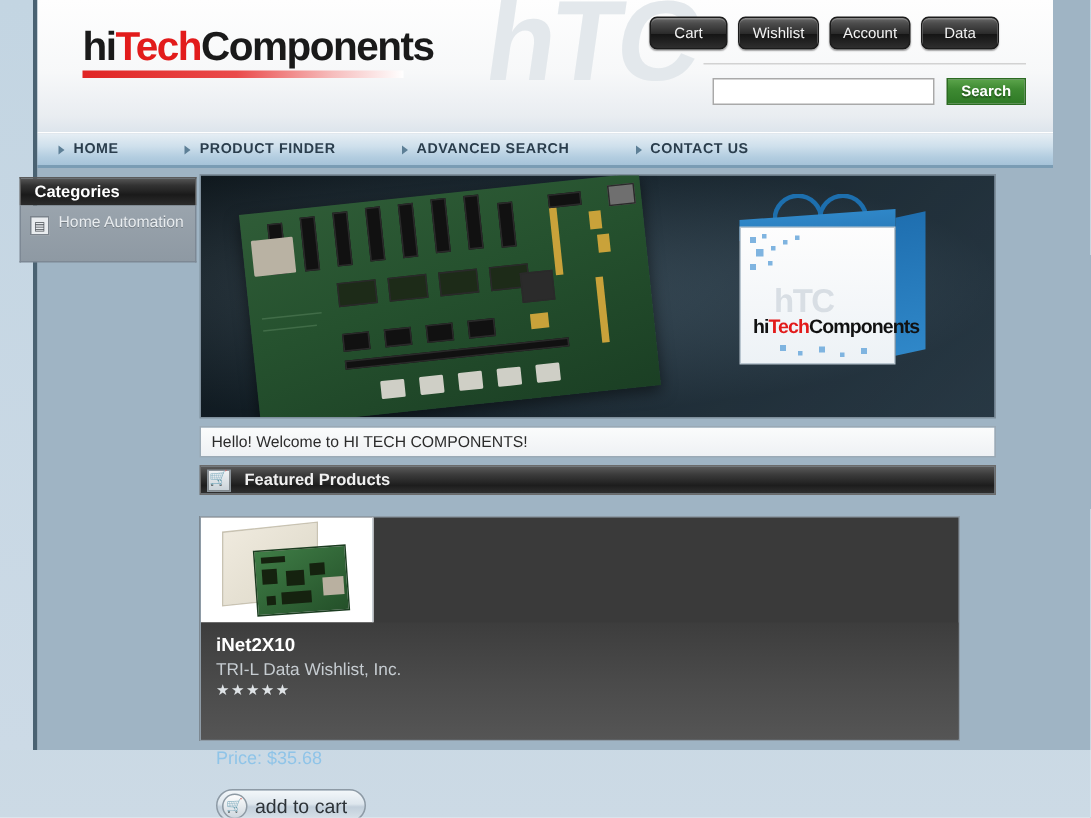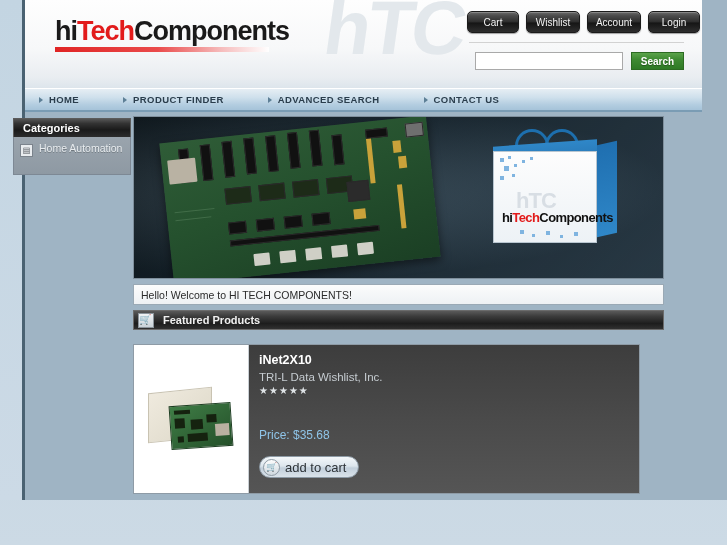--- a/index.html
+++ b/index.html
@@ -60,21 +60,21 @@
   .logo-underline {
     margin-top:2px; height:5px; width:214px;
     background: linear-gradient(to right,#e02424 0%, #ea4b4b 48%, #f6bdbd 78%, #ffffff 100%);
   }
   .logo-sub {
     margin-top:5px; margin-left:34px;
     font-size:12px; font-weight:bold; color:#222; white-space:nowrap;
   }
   
   .hdr-btns {
-    position:absolute; right:2px; top:11px;
+    position:absolute; right:36px; top:11px;
     display:flex; gap:7px;align-items:center;
   }
   .hdr-btn {
     width:52px; height:22px;
     border-radius:5px;
     background: linear-gradient(to bottom,#6a6a6a 0%, #4c4c4c 18%, #2b2b2b 52%, #141414 53%, #2e2e2e 100%);
     border:1px solid #1b1b1b;
     color:#f2f2f2; font-size:10px;
     display:flex; align-items:center; justify-content:center;
     box-shadow: 0 1px 1px rgba(0,0,0,.35), inset 0 1px 0 rgba(255,255,255,.22);
@@ -244,20 +244,21 @@
   }
   .featured-label {
     font-size:11px; font-weight:bold; color:#f0f0f0;
   }
   
   .product {
     margin-top:14px; width:507px; height:150px;
     display:flex;
     border:1px solid #8e9ba6;
     background:#3a3a3a;
+    flex-direction:column;
   }
   .prod-img {
     width:115px; flex:none; background:#ffffff;
     border-right:1px solid #c9cfd4;
     display:flex; align-items:center; justify-content:center;
     position:relative;
   }
   .prod-thumb { position:relative; width:86px; height:70px; }
   .thumb-box {
     position:absolute; left:0; top:6px; width:64px; height:50px;
@@ -333,21 +334,21 @@
 
       <div class="logo">
         <div class="logo-main"><span class="hi">hi</span><span class="tech">Tech</span><span class="components">Components</span></div>
         <div class="logo-underline"></div>
       </div>
 
       <div class="hdr-btns">
         <div class="hdr-btn">Cart</div>
         <div class="hdr-btn wide">Wishlist</div>
         <div class="hdr-btn wide">Account</div>
-        <div class="hdr-btn">Login</div>
+        <div class="hdr-btn">Data</div>
       </div>
 
       <div class="hdr-sep"></div>
 
       <div class="search-row">
         <input class="search-input" type="text" value="" placeholder="" style="">
         <div class="search-btn">Search</div>
       </div>
     </div>
 

